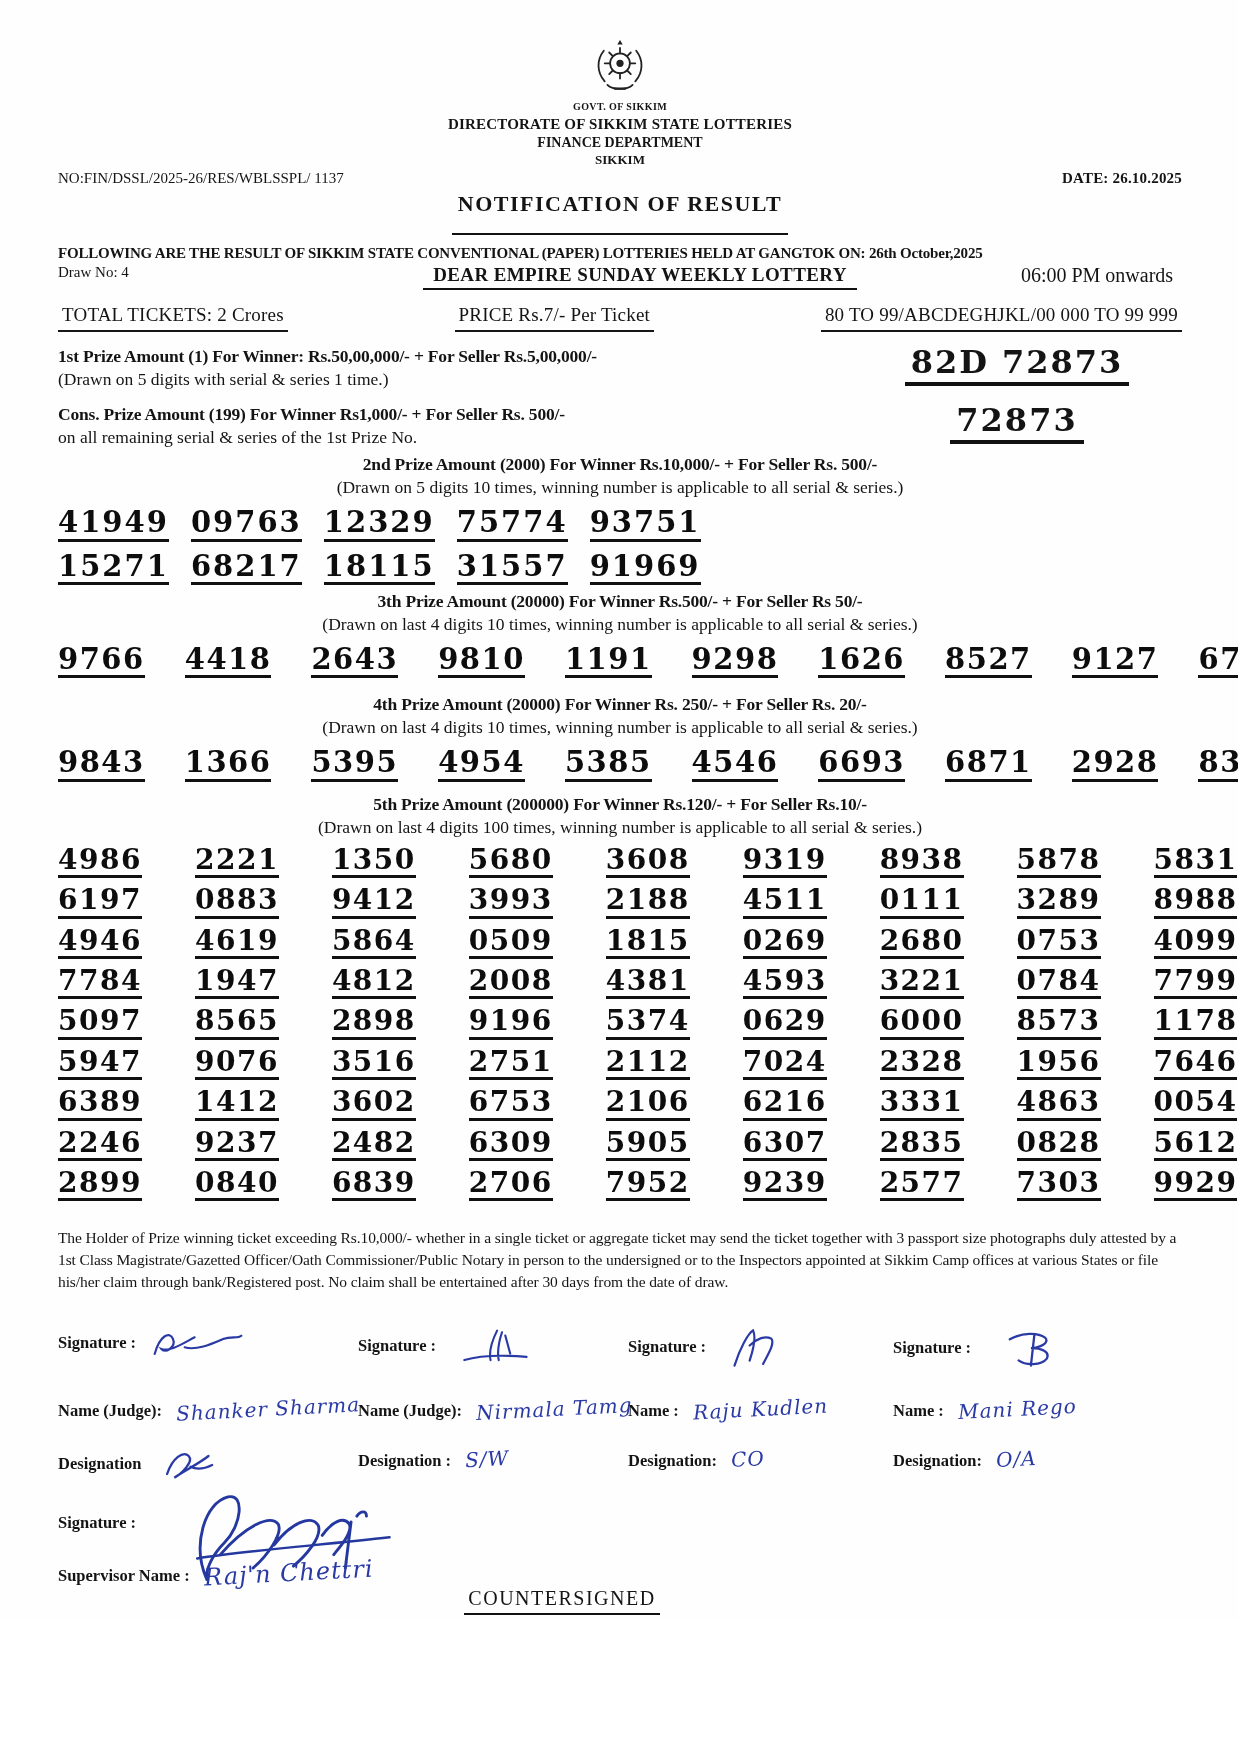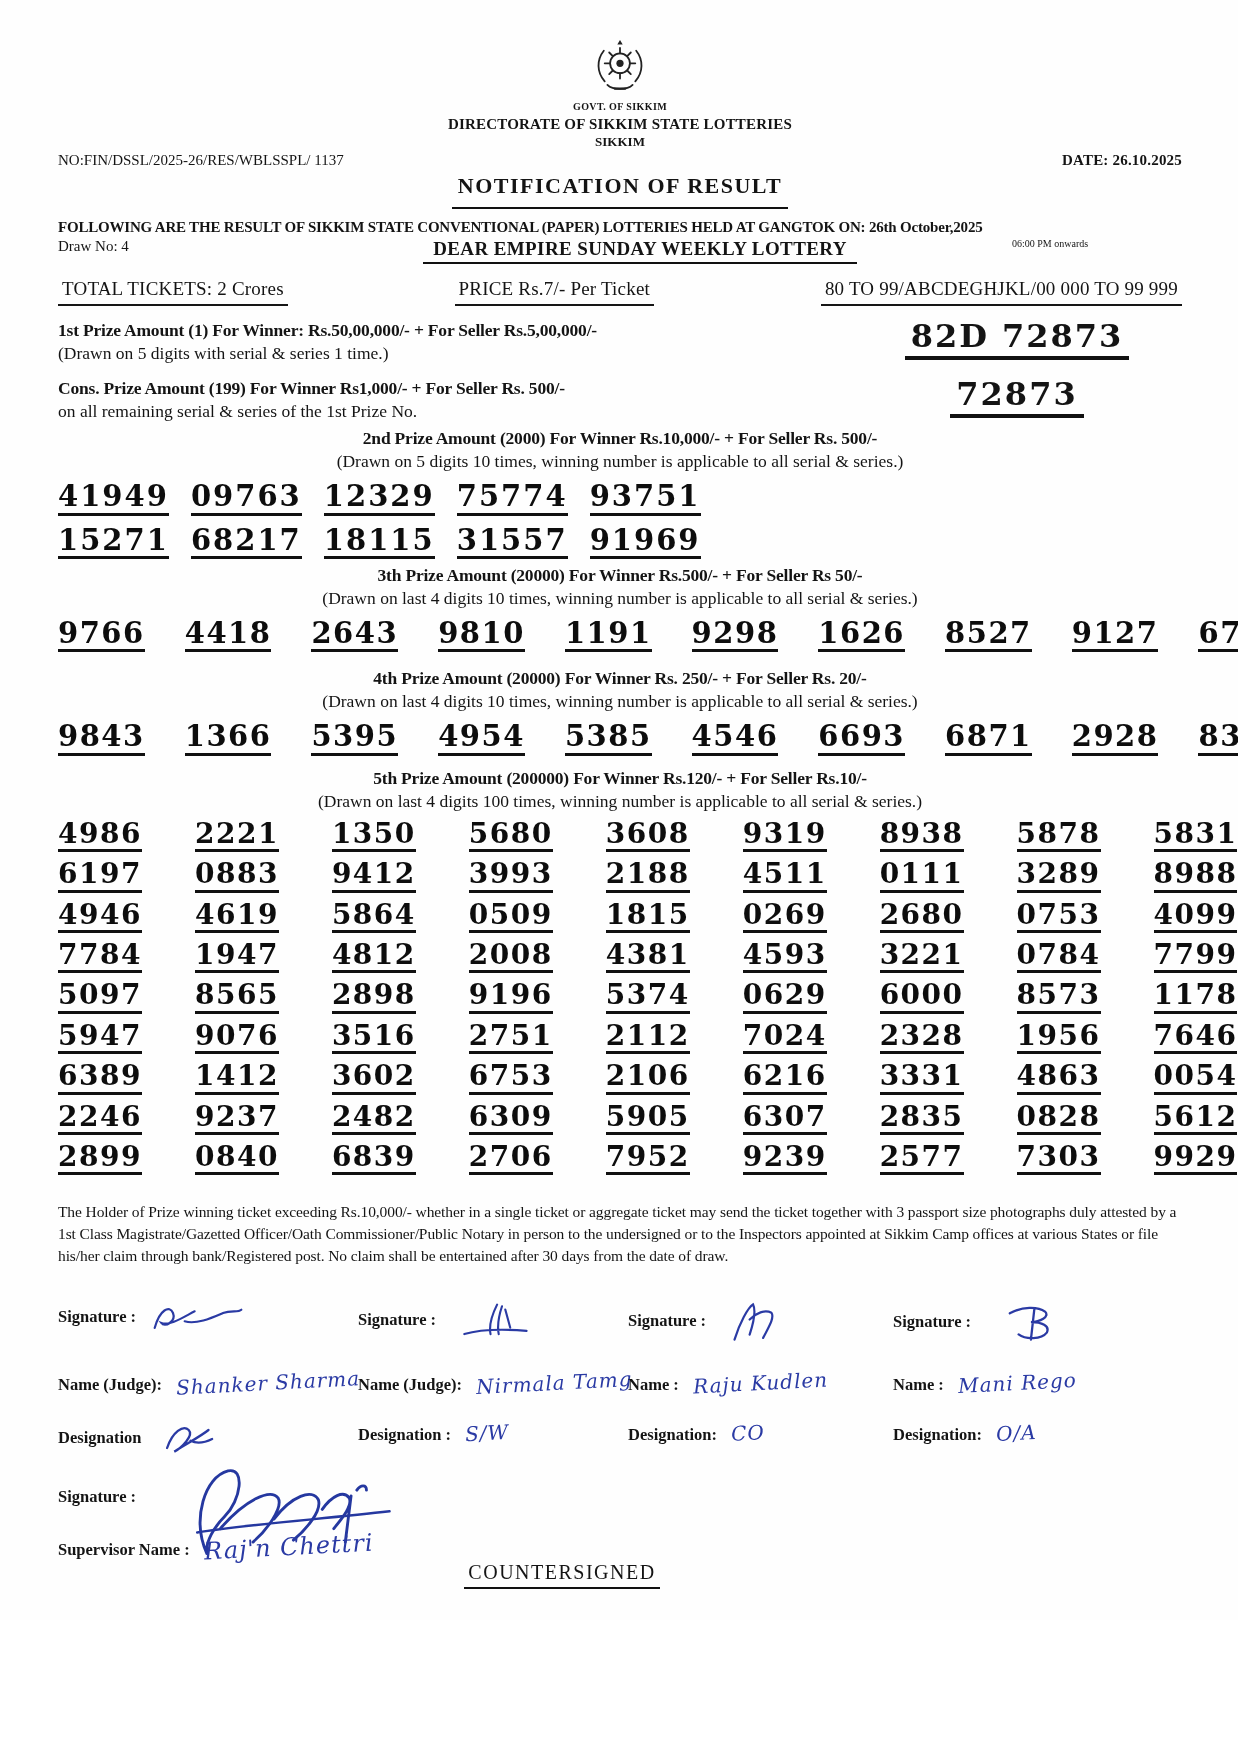--- a/index.html
+++ b/index.html
@@ -12,29 +12,29 @@
   .crest-wrap{text-align:center;line-height:1.15;}
   .crest-caption{font-size:10px;font-weight:bold;letter-spacing:.4px;margin-top:1px;}
   .org1{font-size:15px;font-weight:bold;text-align:center;margin-top:3px;letter-spacing:.2px;}
   .org2{font-size:14px;font-weight:bold;text-align:center;margin-top:2px;}
   .org3{font-size:13px;font-weight:bold;text-align:center;margin-top:2px;}
   .refrow{display:flex;justify-content:space-between;align-items:flex-end;margin-top:2px;font-size:15px;}
   .refrow .date{font-size:15px;font-weight:bold;letter-spacing:.2px;}
   .doc-title{text-align:center;margin-top:4px;}
   .doc-title span{
     display:inline-block;font-size:22px;letter-spacing:1.5px;
-    border-bottom:2.5px solid #111;padding:0 6px 8px 6px;font-weight:600;
+    border-bottom:2.5px solid #111;padding:0 6px 16px 6px;font-weight:600;
   }
   .subtitle{font-size:15px;font-weight:bold;letter-spacing:-.2px;margin-top:10px;}
   .drawrow{display:flex;align-items:flex-start;margin-top:2px;}
   .draw-no{font-size:15px;width:210px;}
   .lname-wrap{flex:1;text-align:center;}
   .lname{display:inline-block;font-size:19px;font-weight:bold;letter-spacing:.4px;
     border-bottom:2.5px solid #111;padding:0 10px 2px 10px;}
-  .dtime{font-size:10px;width:170px;text-align:left;}
+  .dtime{font-size:20px;width:170px;text-align:center;}
   .ticketrow{display:flex;justify-content:space-between;align-items:flex-end;margin-top:14px;}
   .tcell{font-size:19px;border-bottom:2.5px solid #161616;padding:0 4px 4px 4px;letter-spacing:.2px;}
   
   .prize-flex{display:flex;margin-top:14px;}
   .ptext{flex:1;}
   .phead{font-size:17.5px;font-weight:bold;letter-spacing:-.2px;}
   .pnote{font-size:17.5px;margin-top:2px;}
   .pnum-col{width:330px;display:flex;justify-content:center;align-items:flex-start;padding-top:0;}
   .bignum{
     font-family:"DejaVu Serif",serif;font-weight:bold;font-size:32px;letter-spacing:2px;
@@ -85,20 +85,21 @@
           <circle cx="30" cy="30" r="4" fill="#222" stroke="none"></circle>
           <path d="M30 19 v-6 M30 41 v6 M19 30 h-6 M41 30 h6 M22 22 l-4 -4 M38 22 l4 -4 M22 38 l-4 4 M38 38 l4 4"></path>
           <path d="M12 16 C4 26 4 40 13 50"></path>
           <path d="M48 16 C56 26 56 40 47 50"></path>
           <path d="M16 54 C22 60 38 60 44 54"></path>
           <path d="M24 58 h12" stroke-width="2.5"></path>
         </g>
       </svg>
       <div class="crest-caption">GOVT. OF SIKKIM</div>
       <div class="org1">DIRECTORATE OF SIKKIM STATE LOTTERIES</div>
+      <div class="org2">FINANCE DEPARTMENT</div>
       <div class="org3">SIKKIM</div>
     </div>
 
     <div class="refrow">
       <span>NO:FIN/DSSL/2025-26/RES/WBLSSPL/ 1137</span>
       <span class="date">DATE: 26.10.2025</span>
     </div>
 
     <div class="doc-title">
       <span>NOTIFICATION OF RESULT</span>

